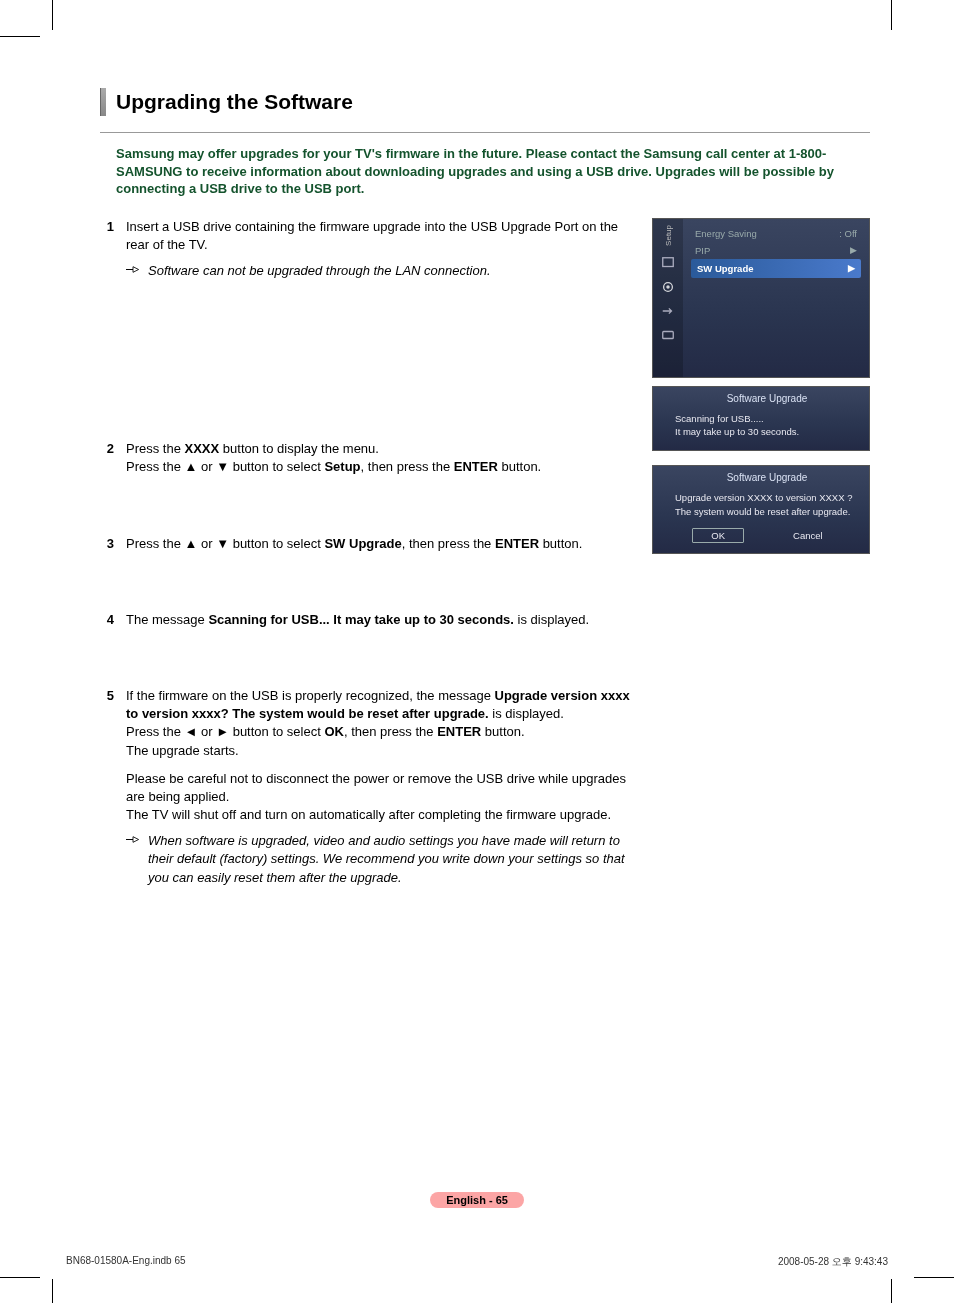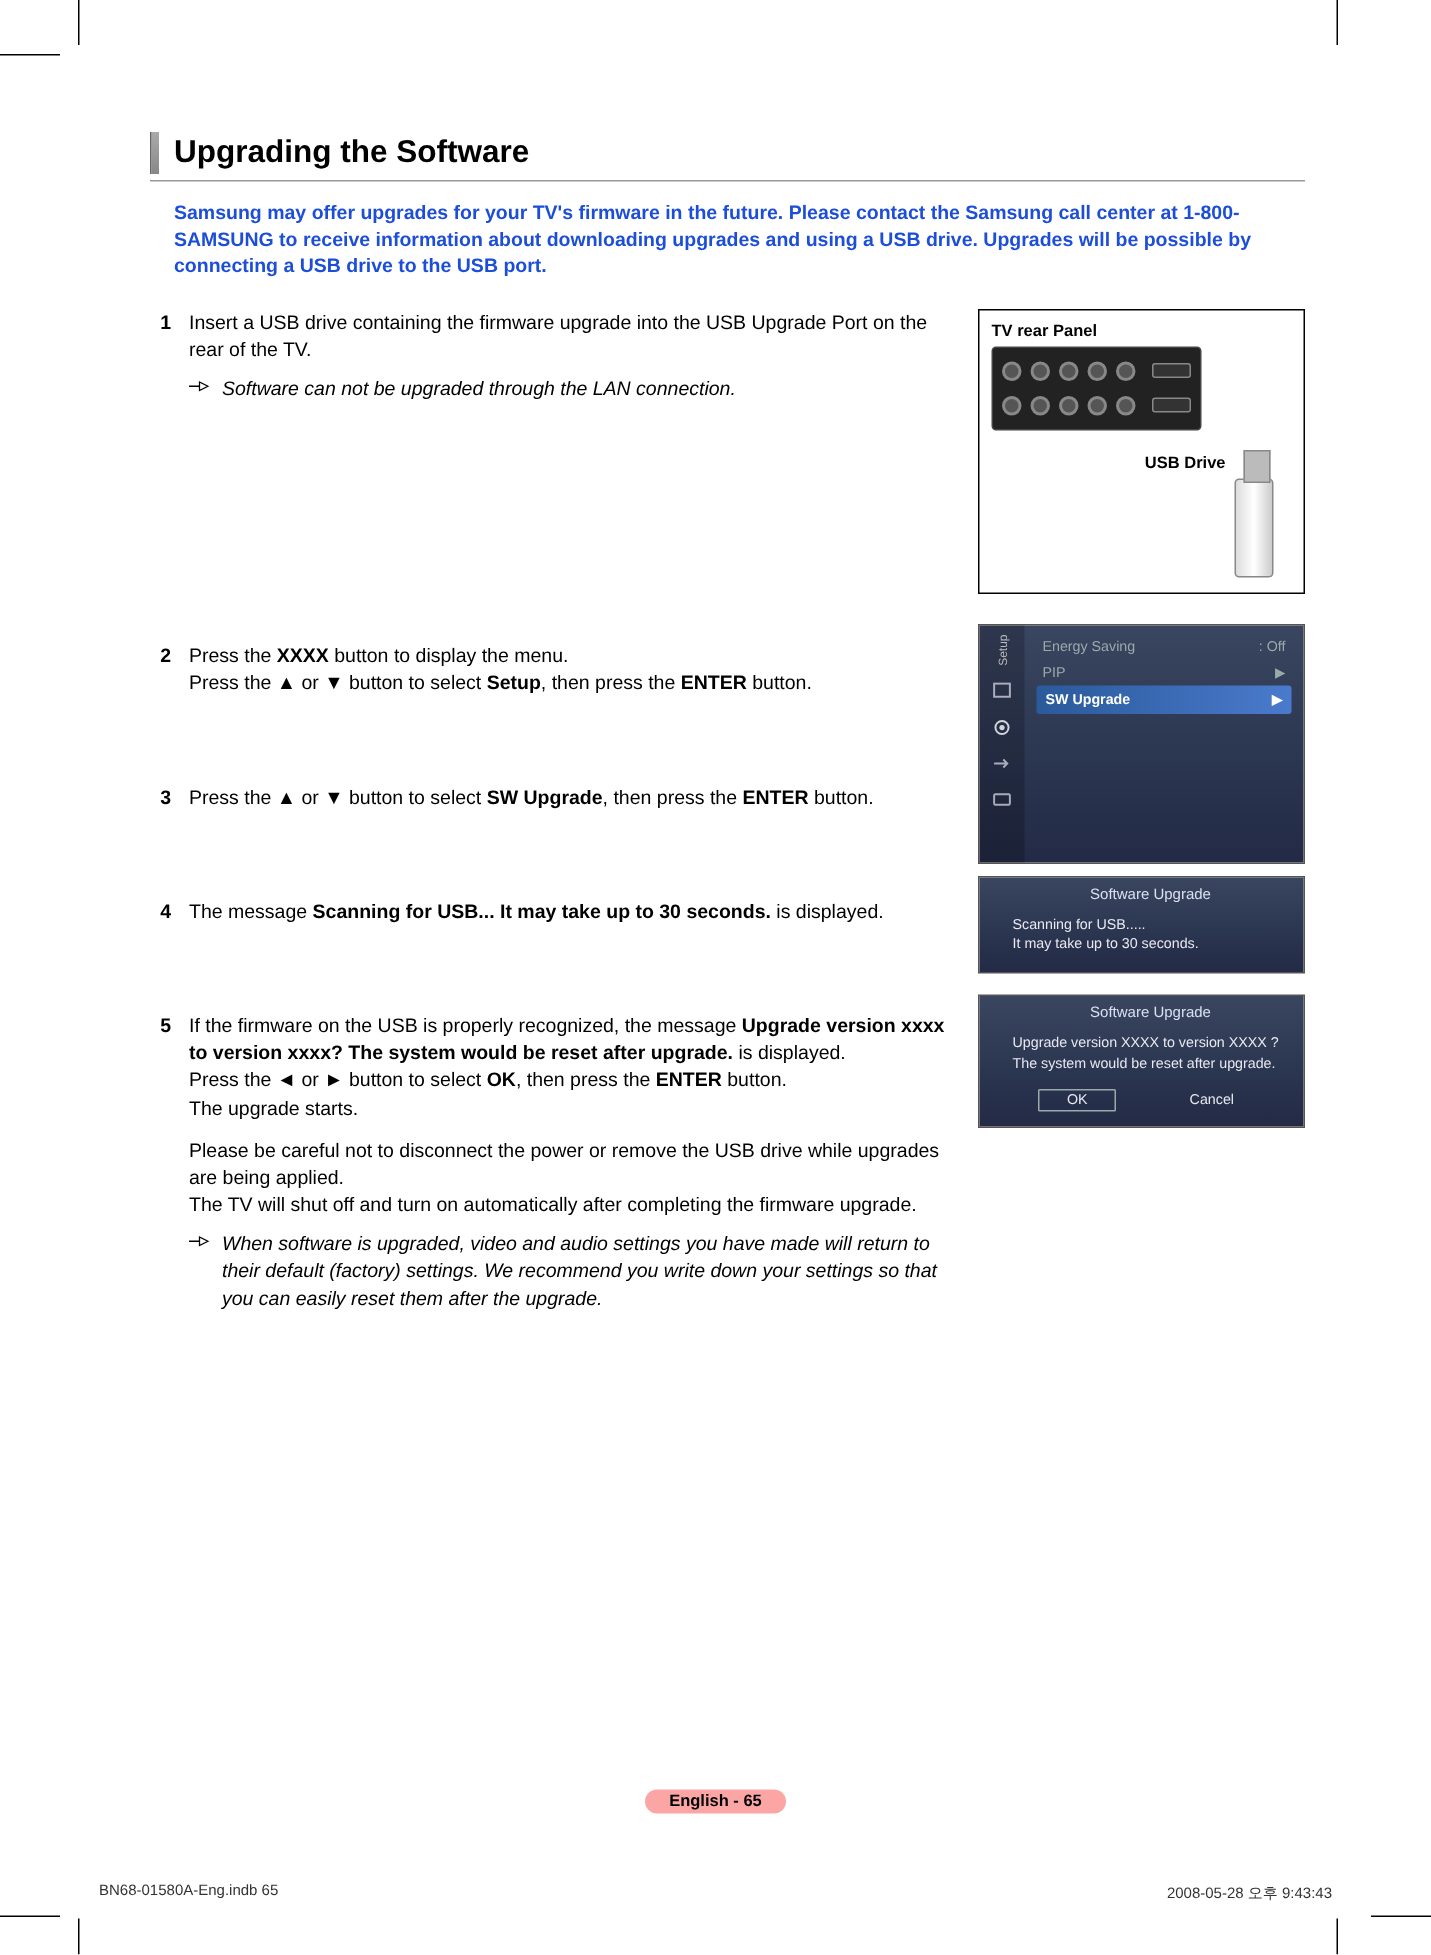--- a/index.html
+++ b/index.html
@@ -21,40 +21,40 @@
   .bot-right-v { position:absolute; bottom:0; right:62px; width:1px; height:24px; background:#000;}
 
   .page {
     position: absolute;
     top: 88px;
     left: 100px;
     width: 770px;
   }
   .title-bar {
     border-bottom: 1px solid #999;
-    padding-bottom: 4px;
+    padding-bottom: 16px;
     margin-bottom: 12px;
     display: flex;
     align-items: center;
     gap: 10px;
   }
   .title-bar .accent {
     width: 6px;
     height: 28px;
     background: linear-gradient(180deg, #aaa, #888);
     border-left: 1px solid #666;
   }
   .title-bar h1 {
     font-size: 21px;
     font-weight: bold;
   }
   .intro {
     font-size: 13px;
     font-weight: bold;
-    color: #1d4ed8;
+    color: #14532d;
     line-height: 1.35;
     margin-left: 16px;
     margin-bottom: 20px;
   }
   .columns {
     display: flex;
     gap: 18px;
   }
   .left-col { flex: 1; }
   .right-col { width: 218px; }
@@ -292,43 +292,20 @@
             </span>
             <span>When software is upgraded, video and audio settings you have made will return to their default (factory) settings. We recommend you write down your settings so that you can easily reset them after the upgrade.</span>
           </div>
         </div>
       </div>
 
     </div>
 
     <div class="right-col">
 
-      <div class="panel-fig">
-        <span>TV rear Panel</span>
-        <div class="panel-box">
-          <div class="jack-row">
-              <div class="jack"></div>
-              <div class="jack"></div>
-              <div class="jack"></div>
-              <div class="jack"></div>
-              <div class="jack"></div>
-              <div class="slot"></div>
-            </div>
-          <div class="jack-row">
-              <div class="jack"></div>
-              <div class="jack"></div>
-              <div class="jack"></div>
-              <div class="jack"></div>
-              <div class="jack"></div>
-              <div class="slot"></div>
-            </div>
-        </div>
-        <span class="usb-label">USB Drive</span>
-        <div class="usb-stick"></div>
-      </div>
 
       <div class="osd">
         <div class="osd-side">
           <span class="rot">Setup</span>
           <svg class="osd-icon" viewBox="0 0 16 16">
               <rect x="2" y="2" width="12" height="10" fill="none" stroke="#ccd" stroke-width="1.5"></rect>
             </svg>
           <svg class="osd-icon" viewBox="0 0 16 16">
               <circle cx="8" cy="8" r="5" fill="none" stroke="#fff" stroke-width="1.5"></circle>
               <circle cx="8" cy="8" r="2" fill="#fff"></circle>

